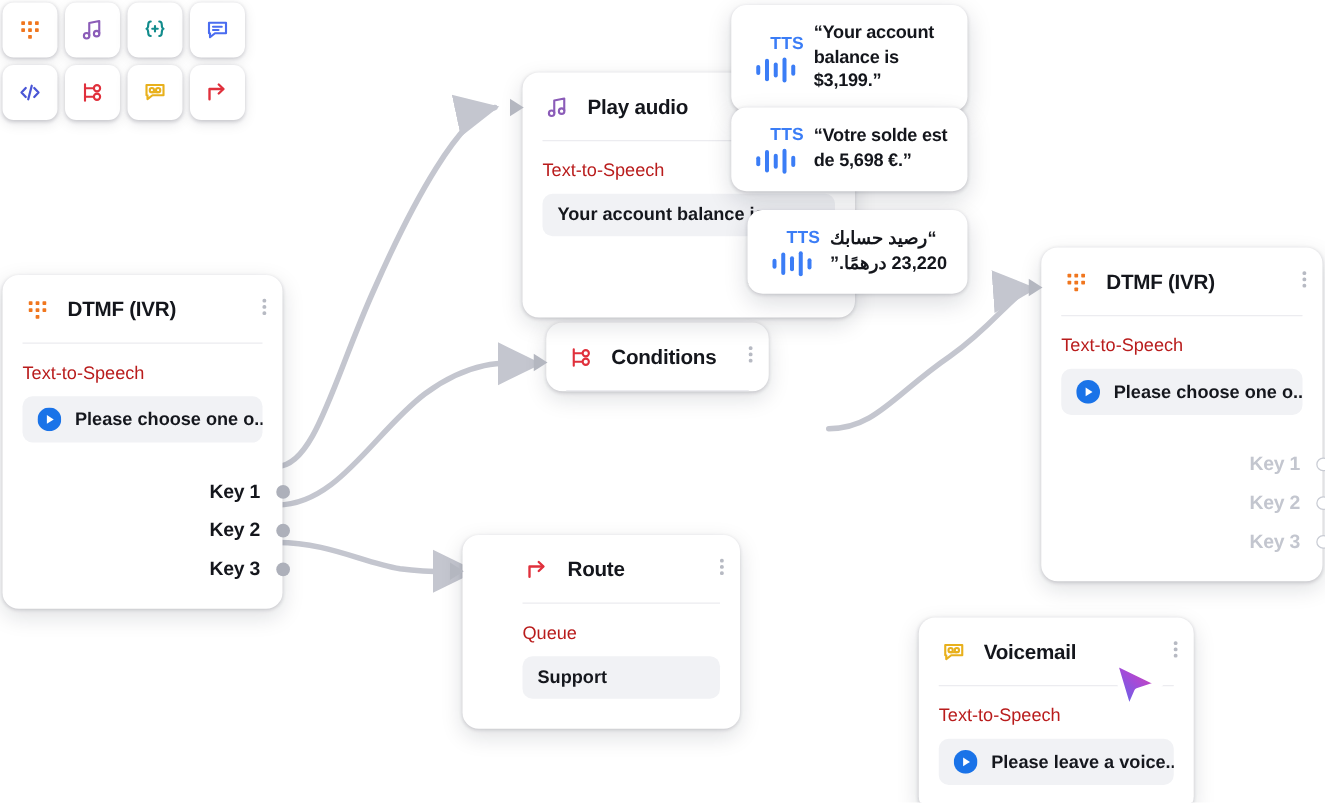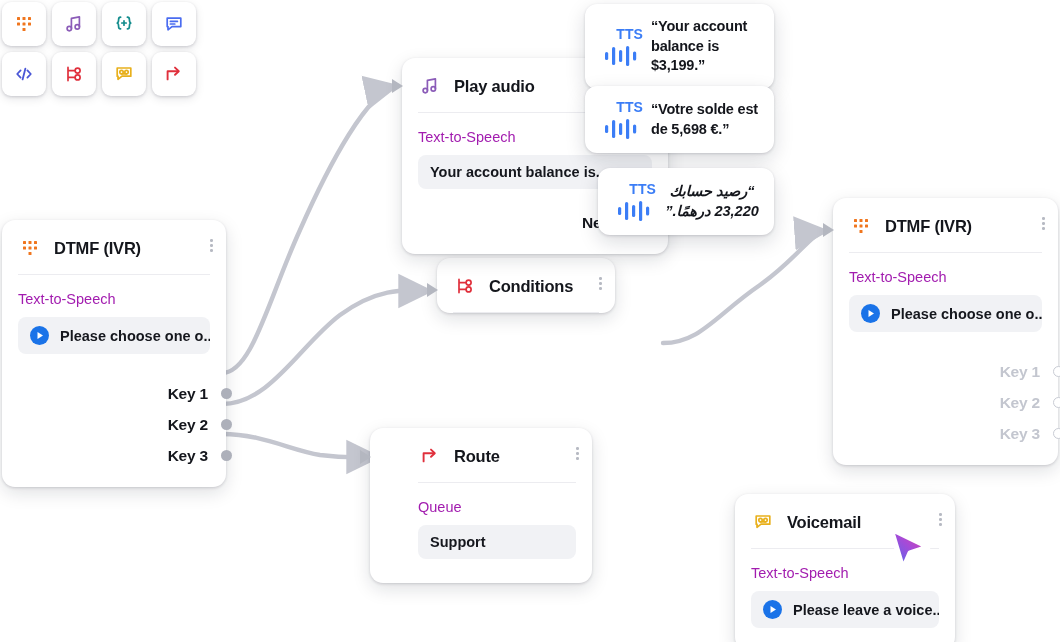--- a/index.html
+++ b/index.html
@@ -30,21 +30,21 @@
     box-shadow: 0 1px 3px rgba(16,20,40,.16), 0 6px 18px rgba(16,20,40,.13);
     z-index: 10;
   }
   .node-head { display: flex; align-items: center; padding: 16px 14px 14px 16px; position: relative; }
   .node-ico { width: 24px; height: 24px; flex: 0 0 24px; display:flex; align-items:center; justify-content:center; }
   .node-title { font-size: 16.5px; font-weight: 700; color: #14161c; letter-spacing: -.2px; margin-left: 12px; }
   .kebab { position: absolute; right: 13px; top: 19px; display: flex; flex-direction: column; gap: 2.5px; cursor: pointer; }
   .kebab i { width: 2.6px; height: 2.6px; border-radius: 50%; background: #b7bac3; display:block; }
   .node-sep { height: 1px; background: #ececf0; margin: 0 16px; }
   .node-body { padding: 16px 16px 18px 16px; }
-  .field-label { font-size: 14.5px; color: #a21caf; margin-bottom: 10px; }
+  .field-label { font-size: 14.5px; color: #b91c1c; margin-bottom: 10px; }
   .pill {
     background: #f1f2f5; border-radius: 8px; padding: 9px 12px;
     display: flex; align-items: center; gap: 11px;
     font-size: 14.5px; font-weight: 700; color: #15171d;
     white-space: nowrap; overflow: hidden;
   }
   .pill.plain { font-weight: 700; }
   .play-ico { width: 19px; height: 19px; flex: 0 0 19px; }
 
   .outs { padding: 6px 18px 16px 16px; }
@@ -59,21 +59,21 @@
   
   .tts {
     position: absolute; background: #fff; border-radius: 12px;
     box-shadow: 0 1px 3px rgba(16,20,40,.16), 0 7px 20px rgba(16,20,40,.15);
     display: flex; align-items: center; gap: 8px; padding: 13px 14px 13px 12px;
     z-index: 30;
   }
   .tts-left { display: flex; flex-direction: column; align-items: flex-end; flex: 0 0 auto; width: 46px; }
   .tts-tag { font-size: 14px; font-weight: 700; color: #3b7df6; letter-spacing: .1px; margin-bottom: 3px; }
   .tts-text { font-size: 14.5px; font-weight: 700; color: #14161c; line-height: 1.35; letter-spacing: -.2px; }
-  .tts-text.rtl { direction: rtl; text-align: center; font-style: italic; }
+  .tts-text.rtl { direction: rtl; text-align: left; }
 
   
   #cursor { position: absolute; z-index: 60; pointer-events: none; }
 </style>
 </head>
 <body>
 
 <div id="canvas">
 
   <div class="toolbar">
@@ -220,21 +220,21 @@
         <span class="out-label">Key 2</span>
         <span class="port" style="right:-23.5px;"></span>
       </div>
       <div class="out-row">
         <span class="out-label">Key 3</span>
         <span class="port" style="right:-23.5px;"></span>
       </div>
     </div>
   </div>
 
-  <div class="node" style="left:402px; top:58px; width:266px; z-index:12;">
+  <div class="node" style="left:418px; top:58px; width:266px; z-index:12;">
     <span class="in-arrow" style="top:21px;"></span>
     <div class="node-head">
       <span class="node-ico">
         <svg width="22" height="22" viewBox="0 0 22 22" fill="none" stroke="#8b5cb8" stroke-width="1.7" stroke-linecap="round" stroke-linejoin="round">
           <path d="M8.4 15.2V5.4l8-1.6v9.6"></path>
             <circle cx="6.3" cy="15.6" r="2.2"></circle>
             <circle cx="14.3" cy="13.9" r="2.2"></circle>
           </svg>
       </span>
       <span class="node-title">Play audio</span>

